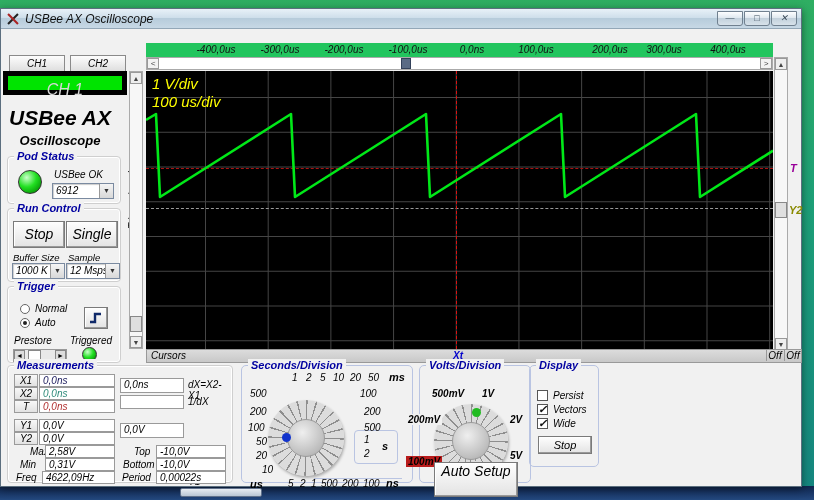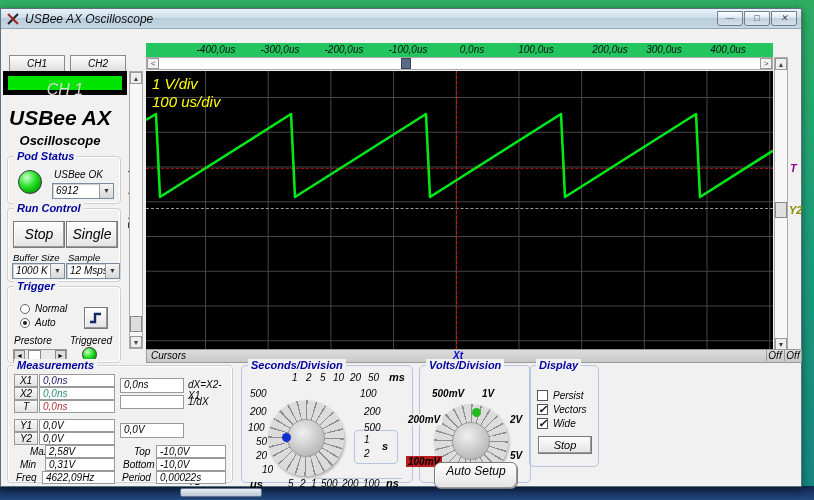--- a/index.html
+++ b/index.html
@@ -294,21 +294,21 @@
       <div class="group-title">Volts/Division</div>
       <div class="dial-ring" style="left:14px; top:38px; width:74px; height:74px;"></div>
       <div class="dial-knob" style="left:32px; top:56px; width:38px; height:38px;"></div>
       <div class="dial-dot" id="vdialDot" style="left: 52px; top: 42px; background: rgb(34, 187, 34);"></div>
       <div class="dlabel" style="left:12px; top:22px; font-weight:bold;">500mV</div>
       <div class="dlabel" style="left:62px; top:22px; font-weight:bold;">1V</div>
       <div class="dlabel" style="left:90px; top:48px; font-weight:bold;">2V</div>
       <div class="dlabel" style="left:90px; top:84px; font-weight:bold;">5V</div>
       <div class="dlabel" style="left:-14px; top:48px; font-weight:bold; background:#f1f1f1; padding:0 2px;">200mV</div>
       <div class="dlabel" style="left:-14px; top:90px; font-weight:bold; background:#b91c1c; padding:0 2px;">100mV</div>
-      <div class="btn" style="position:absolute; left:14px; top:96px; width:84px; height:27px; font-size:12px; line-height:16px;border-radius:7px;">Auto Setup</div>
+      <div class="btn" style="position:absolute; left:14px; top:96px; width:84px; height:35px; font-size:14px; line-height:16px;">Auto Setup</div>
     </div>
 
     <div class="groupbox" style="left:528px; top:356px; width:70px; height:102px;">
       <div class="group-title">Display</div>
       <span class="check" style="position:absolute; left:7px; top:24px;"></span>
       <div class="dlabel" style="left:23px; top:24px;">Persist</div>
       <span class="check on" style="position:absolute; left:7px; top:38px;"></span>
       <div class="dlabel" style="left:23px; top:38px;">Vectors</div>
       <span class="check on" style="position:absolute; left:7px; top:52px;"></span>
       <div class="dlabel" style="left:23px; top:52px;">Wide</div>

